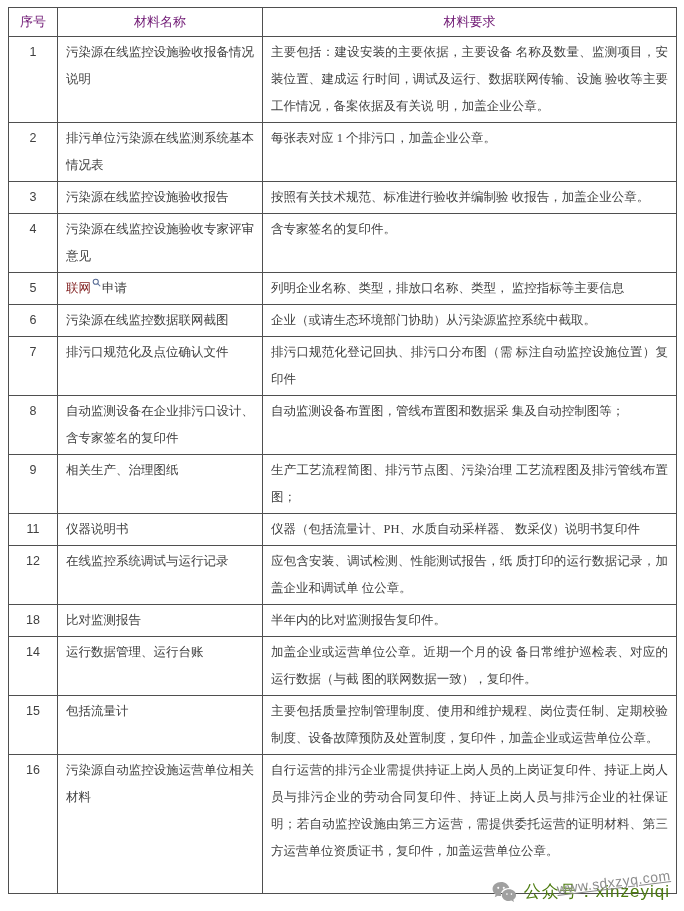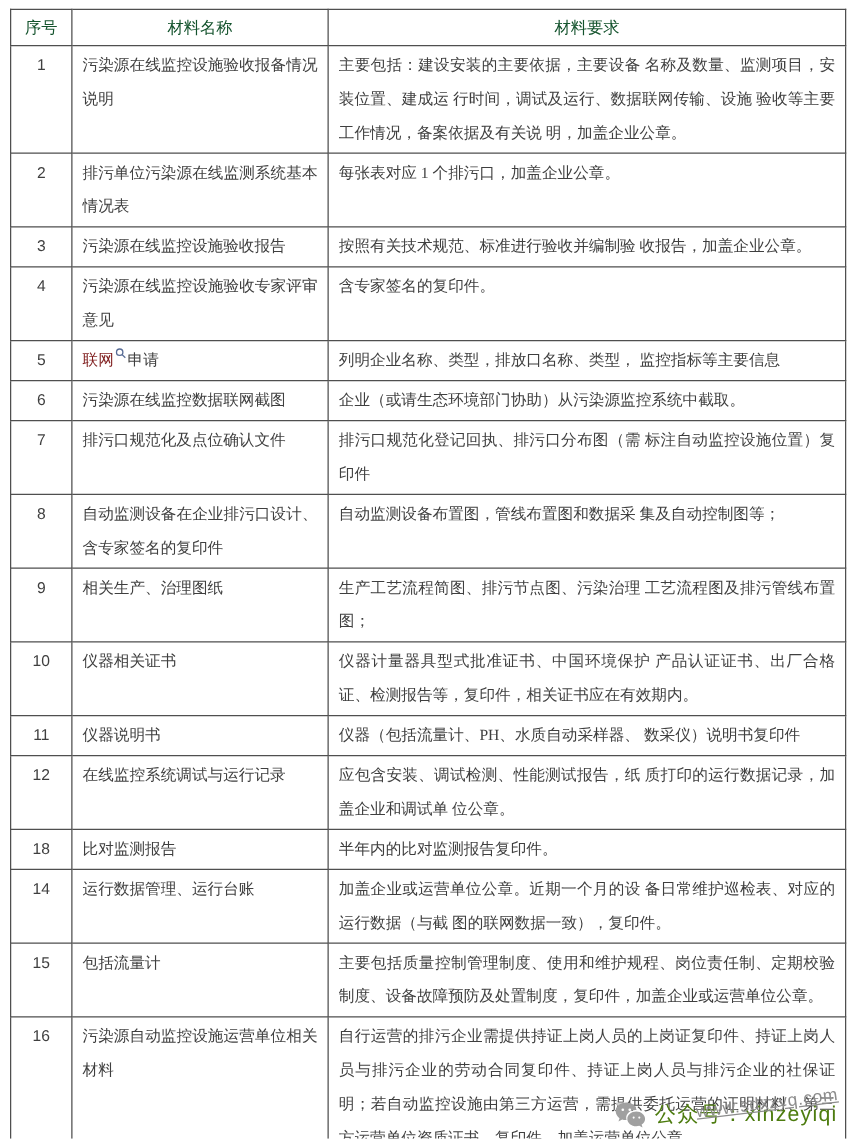--- a/index.html
+++ b/index.html
@@ -20,21 +20,21 @@
   table.materials th, table.materials td{
     border:1px solid #4f4f4f;
     vertical-align:top;
     font-weight:normal;
   }
   th{
     font-size:13px;
     line-height:26px;
     padding:1px 0;
     text-align:center;
-    color:#14532d;
+    color:#701a75;
   }
   td{
     font-size:12.5px;
     line-height:27px;
     padding:2px 8px;
   }
   td.c-no{text-align:center;padding:2px 2px;}
   td.c-name{text-align:justify;}
   td.c-req{text-align:justify;font-family:Liberation Serif, serif;}
   tbody tr:last-child td{padding-bottom:28px;}
@@ -140,25 +140,20 @@
       <td class="c-name"><span class="plain-part">自动监测设备在企业排污口设计、含专家签名的复印件</span></td>
       <td class="c-req">自动监测设备布置图，管线布置图和数据采 集及自动控制图等；</td>
     </tr>
 
     <tr>
       <td class="c-no">9</td>
       <td class="c-name"><span class="plain-part">相关生产、治理图纸</span></td>
       <td class="c-req">生产工艺流程简图、排污节点图、污染治理 工艺流程图及排污管线布置图；</td>
     </tr>
 
-    <tr>
-      <td class="c-no">10</td>
-      <td class="c-name"><span class="plain-part">仪器相关证书</span></td>
-      <td class="c-req">仪器计量器具型式批准证书、中国环境保护 产品认证证书、出厂合格证、检测报告等，复印件，相关证书应在有效期内。</td>
-    </tr>
 
     <tr>
       <td class="c-no">11</td>
       <td class="c-name"><span class="plain-part">仪器说明书</span></td>
       <td class="c-req">仪器（包括流量计、PH、水质自动采样器、 数采仪）说明书复印件</td>
     </tr>
 
     <tr>
       <td class="c-no">12</td>
       <td class="c-name"><span class="plain-part">在线监控系统调试与运行记录</span></td>

